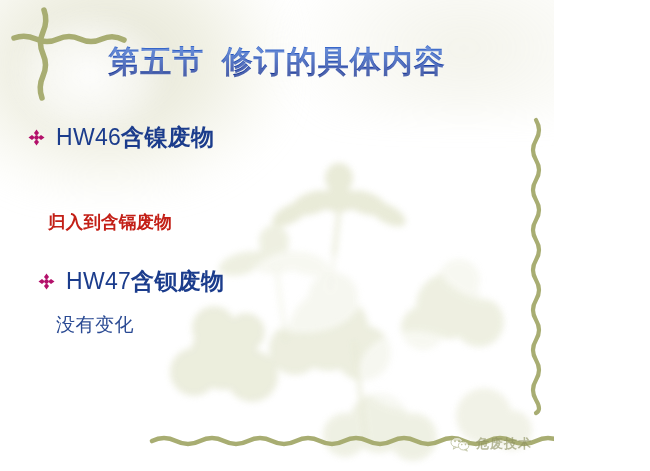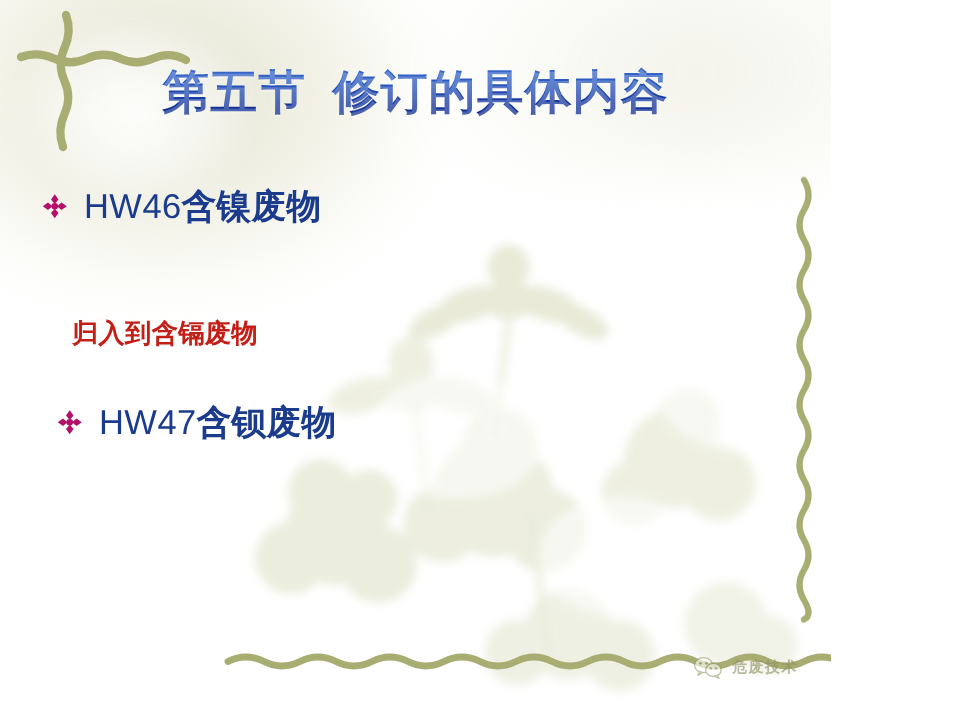--- a/index.html
+++ b/index.html
@@ -156,21 +156,21 @@
     right: 22px; bottom: 18px;
     display: flex;
     align-items: center;
     gap: 6px;
     opacity: 0.62;
   }
   .wm-icon { width: 20px; height: 16px; flex: 0 0 20px; }
   .wm-icon svg { display: block; width: 20px; height: 16px; }
   .wm-text {
     font-family: "Liberation Serif", "DejaVu Serif", serif;
-    font-size: 10px;
+    font-size: 13px;
     font-weight: 700;
     color: #8d9160;
     letter-spacing: 1px;
     white-space: nowrap;
   }
 </style>
 </head>
 <body>
 
 <div id="slide">
@@ -308,20 +308,21 @@
           <path d="M10 8.5 L13 6 L16.5 8.5 L13 11 Z"></path>
           <circle cx="8.5" cy="8.5" r="2.2"></circle>
         </g>
       </svg>
     </span>
     <span class="bullet-text">
       <span class="latin">HW47</span><span class="han">含钡废物</span>
     </span>
   </div>
 
+  <div class="body-line line-nochange">没有变化</div>
 
   <div class="wm">
     <span class="wm-icon">
       <svg viewBox="0 0 20 16" xmlns="http://www.w3.org/2000/svg">
         <g fill="#ffffff" stroke="#9ba06d" stroke-width="0.9">
           <ellipse cx="7" cy="6.4" rx="6" ry="5"></ellipse>
           <path d="M4.3 10.6 L3.2 13.2 L6.2 11.4 Z" stroke-linejoin="round"></path>
           <ellipse cx="13.6" cy="9.6" rx="5.2" ry="4.4"></ellipse>
           <path d="M16.3 13 L17.3 15.2 L14.6 13.7 Z" stroke-linejoin="round"></path>
         </g>

